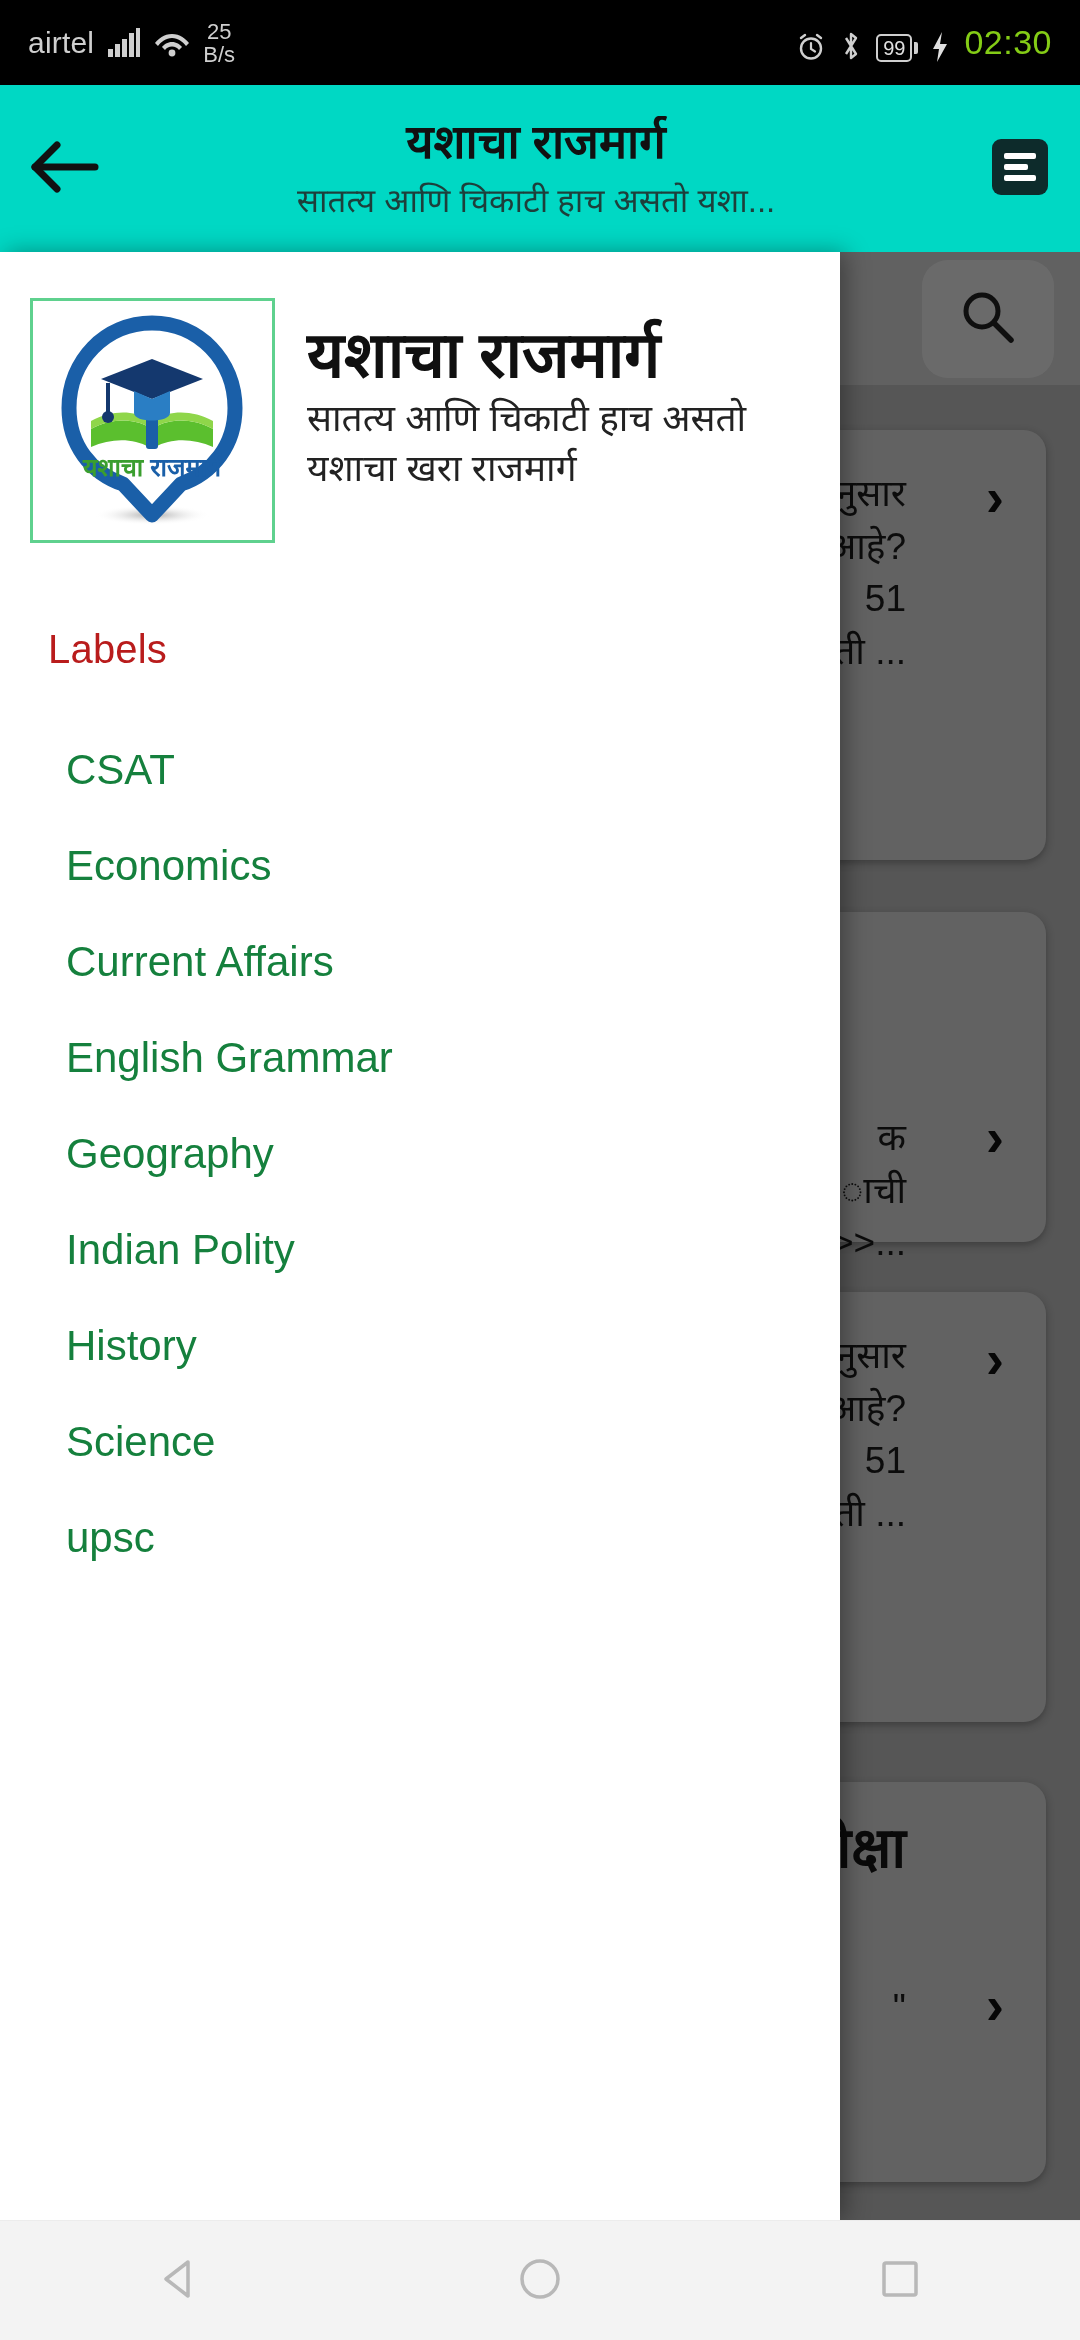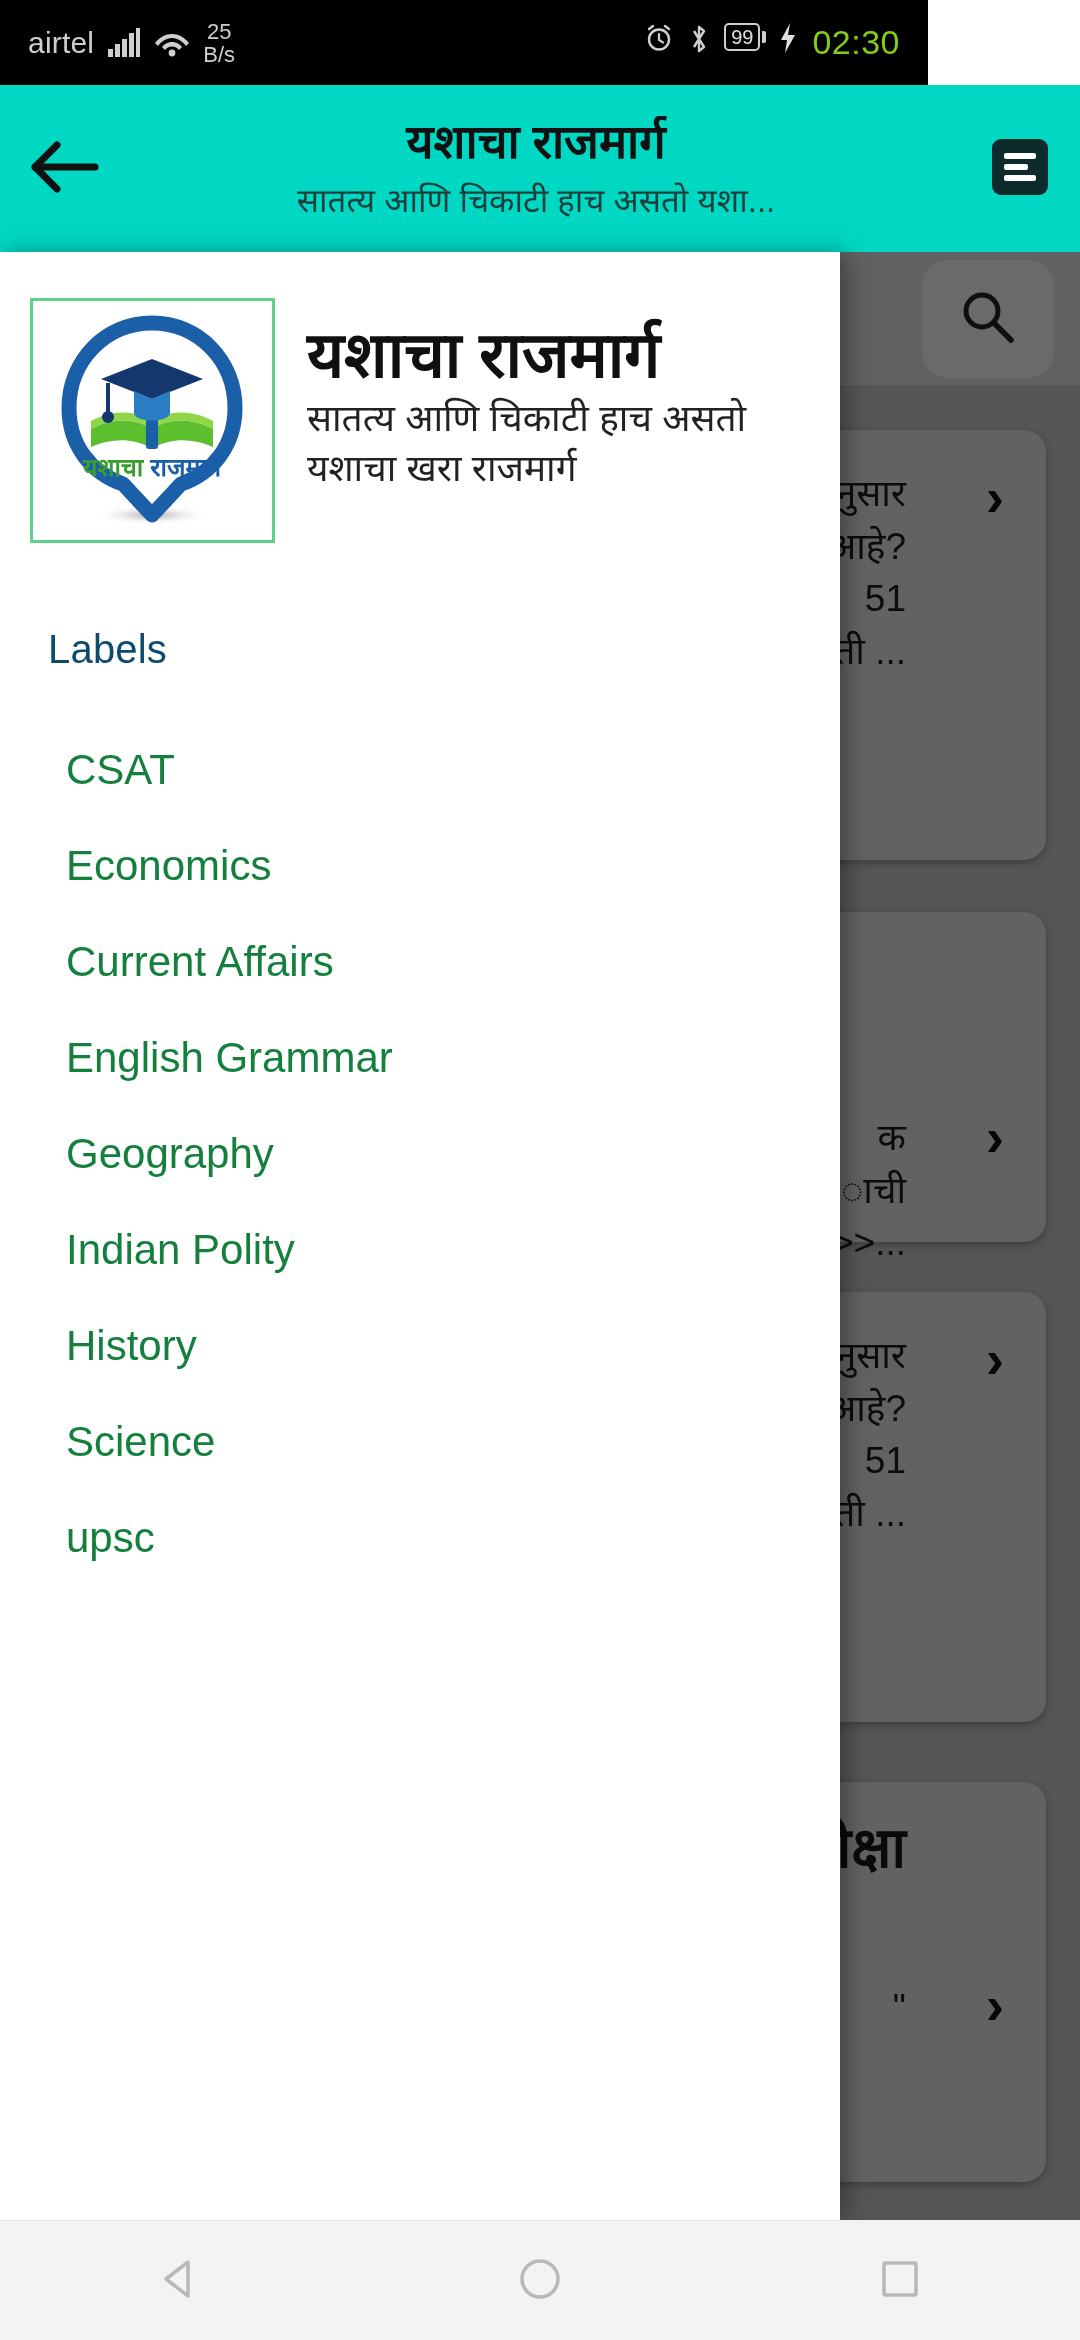--- a/index.html
+++ b/index.html
@@ -6,27 +6,27 @@
   html, body {
     width: 1080px; height: 2340px;
     font-family: "Liberation Sans", sans-serif;
     background: #ffffff;
     overflow: hidden;
   }
   #screen { position: relative; width: 1080px; height: 2340px; overflow: hidden; background:#fff; }
 
   
   #status-bar {
-    position: absolute; top: 0; left: 0; width: 928px; height: 85px;
+    position: absolute; top: 0; left: 0; width: 1080px; height: 85px;
     background: #000000; color: #d8d8d8;
     display: flex; align-items: center; justify-content: space-between;
     padding: 0 28px;
   }
   .sb-left { display: flex; align-items: center; gap: 13px; }
-  .sb-right { display: flex; align-items: flex-start; gap: 14px; }
+  .sb-right { display: flex; align-items: flex-end; gap: 14px; }
   .sb-carrier { font-size: 30px; color: #cfcfcf; letter-spacing: .2px; }
   .sb-rate { font-size: 22px; line-height: 23px; color: #cfcfcf; text-align: center; }
   .sb-clock { font-size: 34px; color: #84cc16; letter-spacing: .5px; margin-left: 2px;}
   .battery-pill {
     border: 2.5px solid #cfcfcf; border-radius: 5px;
     font-size: 20px; color: #e0e0e0; padding: 1px 5px 2px 5px; line-height: 1;
     display:flex; align-items:center; height: 28px;
   }
   .battery-wrap { display:flex; align-items:center; }
   .battery-nub { width:4px; height:12px; background:#cfcfcf; border-radius:0 2px 2px 0; margin-left:2px;}
@@ -110,21 +110,21 @@
     flex: 0 0 245px; width: 245px; height: 245px;
     border: 3px solid #5fd18e; background: #fff;
     position: relative;
   }
   #drawer-header-text { padding-left: 32px; padding-top: 22px; }
   #drawer-title { font-size: 64px; font-weight: 700; color:#101010; line-height:1.1; white-space: nowrap; }
   #drawer-subtitle {
     font-size: 37px; color:#222; line-height: 1.35; margin-top: 4px; width: 520px;
   }
   #labels-heading {
-    font-size: 40px; color:#0c4a6e; padding: 84px 0 0 48px; letter-spacing:.2px;
+    font-size: 40px; color:#b91c1c; padding: 84px 0 0 48px; letter-spacing:.2px;
   }
   #labels-list { margin-top: 50px; }
   .label-item {
     height: 96px; display:flex; align-items:center; padding-left: 66px;
     font-size: 42px; color:#15803d; font-weight: 400;
   }
 
   
   #nav-bar {
     position:absolute; bottom: 0; left:0; width:1080px; height:120px;

